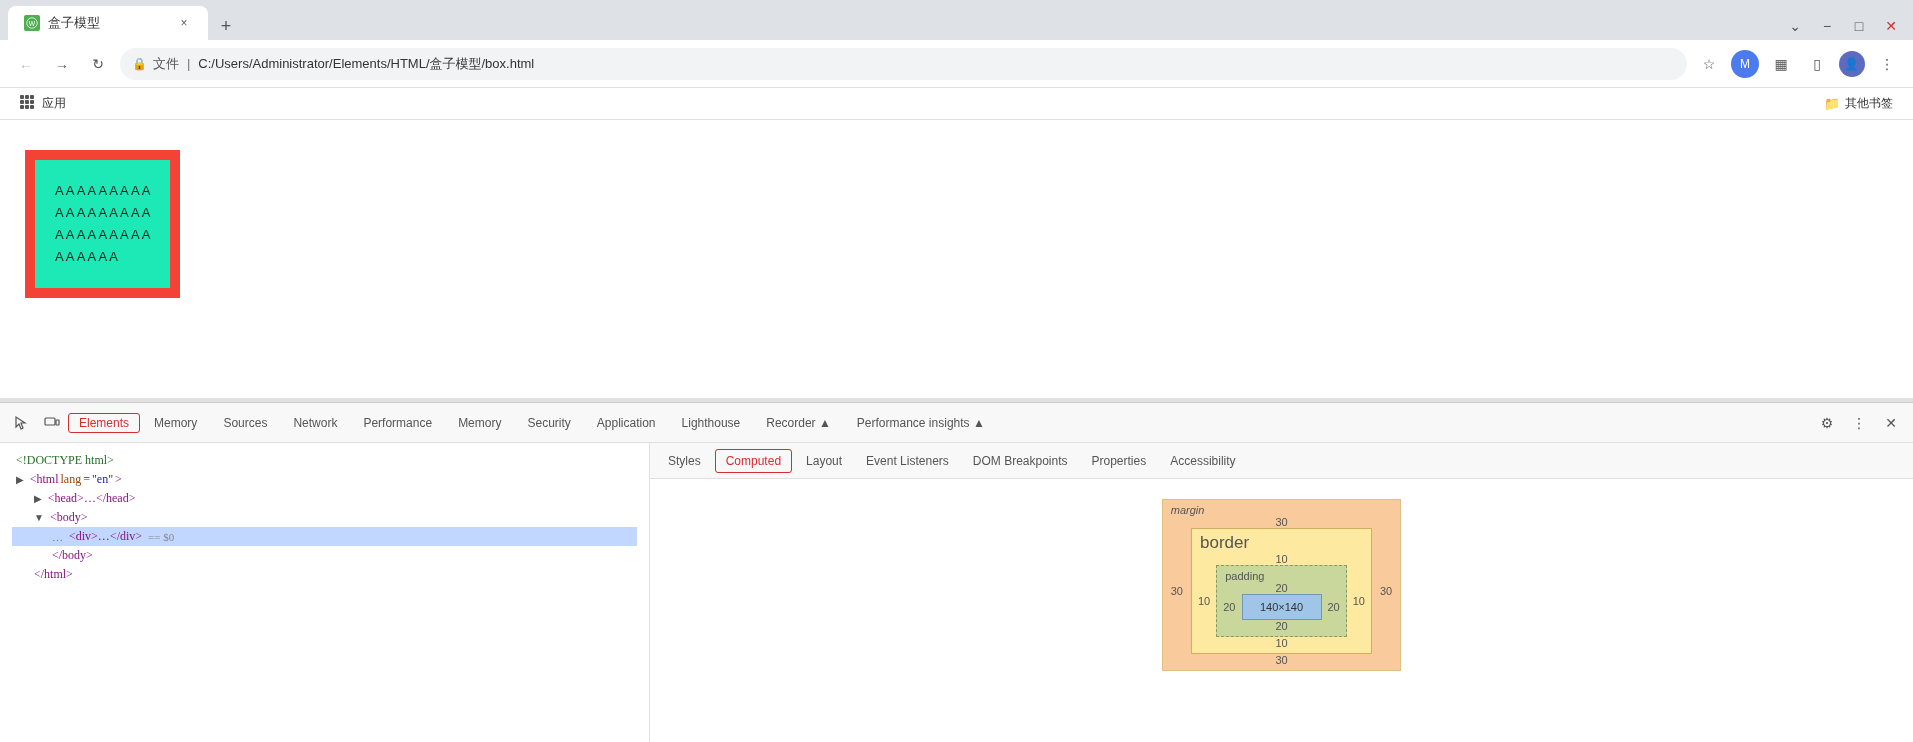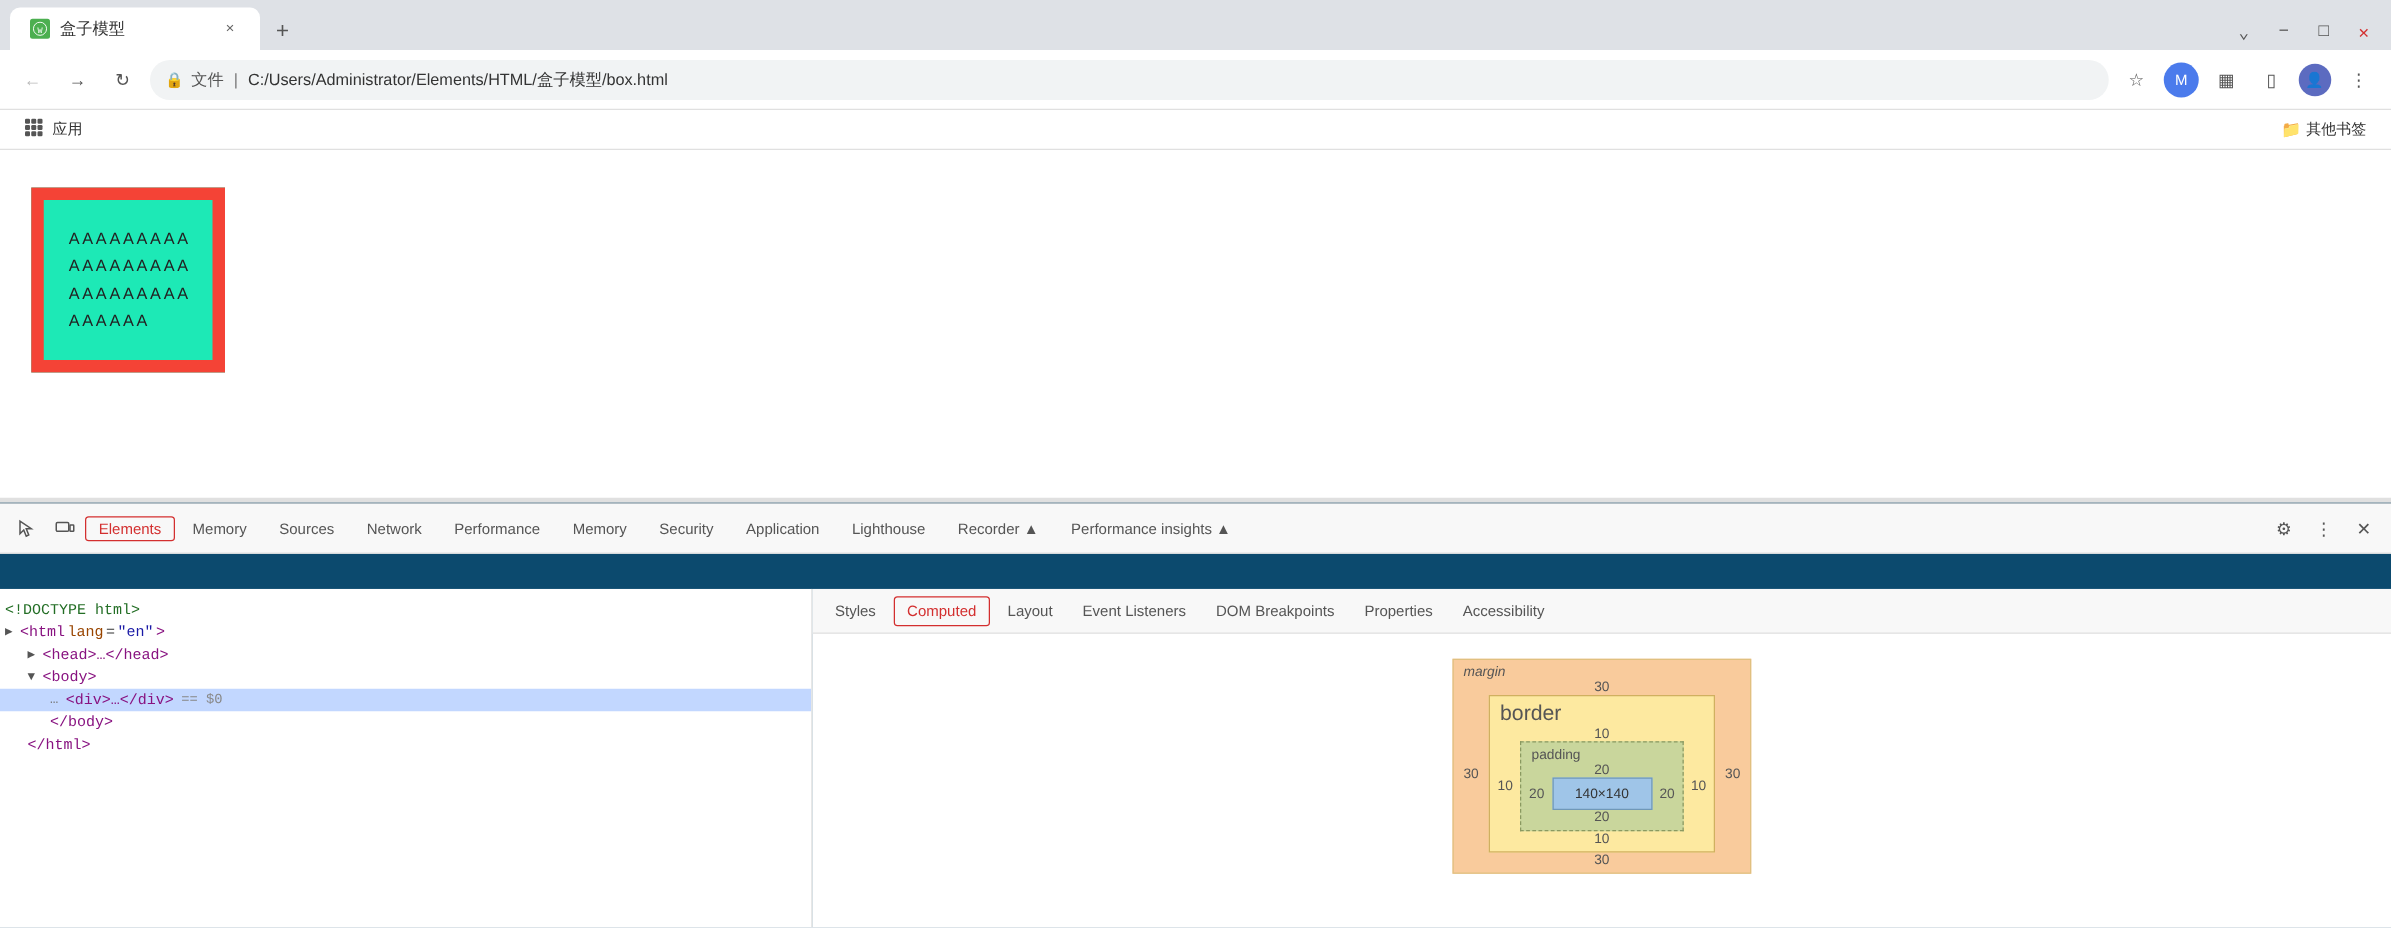--- a/index.html
+++ b/index.html
@@ -2,21 +2,21 @@
 <html><head>
   <meta charset="utf-8">
   <style>
     * { margin: 0; padding: 0; box-sizing: border-box; }
     body { font-family: 'Segoe UI', Arial, sans-serif; background: #f0f0f0; width: 1913px; height: 742px; overflow: hidden; }
 
     
     .browser-window { width: 1913px; height: 742px; display: flex; flex-direction: column; background: #fff; }
 
     
-    .tab-bar { background: #dee1e6; height: 40px; display: flex; align-items: flex-end; padding-left: 8px; font-family: Liberation Mono, monospace; }
+    .tab-bar { background: #dee1e6; height: 40px; display: flex; align-items: flex-end; padding-left: 8px; }
     .browser-tab { background: #fff; border-radius: 8px 8px 0 0; padding: 0 16px; height: 34px; display: flex; align-items: center; gap: 8px; font-size: 13px; color: #333; min-width: 200px; }
     .tab-favicon { width: 16px; height: 16px; background: #888; border-radius: 50%; }
     .tab-close { width: 16px; height: 16px; border-radius: 50%; display: flex; align-items: center; justify-content: center; cursor: pointer; font-size: 12px; color: #666; margin-left: auto; }
     .new-tab-btn { width: 28px; height: 28px; display: flex; align-items: center; justify-content: center; font-size: 18px; color: #555; cursor: pointer; margin-left: 4px; }
     .tab-bar-right { margin-left: auto; display: flex; align-items: center; gap: 4px; padding-right: 8px; }
     .tab-bar-icon { width: 28px; height: 28px; display: flex; align-items: center; justify-content: center; color: #555; font-size: 14px; }
 
     
     .address-bar { background: #fff; height: 48px; display: flex; align-items: center; padding: 0 12px; gap: 8px; border-bottom: 1px solid #e0e0e0; }
     .nav-btn { width: 28px; height: 28px; border-radius: 50%; display: flex; align-items: center; justify-content: center; cursor: pointer; color: #555; font-size: 14px; }
@@ -32,35 +32,35 @@
     .apps-icon { display: grid; grid-template-columns: repeat(3,4px); gap: 1px; }
     .apps-dot { width: 4px; height: 4px; background: #555; border-radius: 1px; }
     .bookmarks-bar-right { margin-left: auto; display: flex; align-items: center; gap: 4px; font-size: 12px; color: #333; }
     .bookmark-folder { display: flex; align-items: center; gap: 4px; cursor: pointer; padding: 2px 8px; border-radius: 4px; }
 
     
     .page-content { flex: 1; background: #fff; position: relative; overflow: hidden; display: flex; flex-direction: column; }
     .page-viewport { flex: 1; background: #fff; padding: 20px; position: relative; }
 
     
-    .devtools { height: 340px; background: #0c4a6e; border-top: 1px solid #ccc; display: flex; flex-direction: column; gap: 28px; }
+    .devtools { height: 340px; background: #000000; border-top: 1px solid #ccc; display: flex; flex-direction: column; }
     .devtools-header { display: flex; align-items: center; height: 40px; background: #f8f8f8; border-bottom: 1px solid #e0e0e0; padding: 0 8px; gap: 2px; }
     .devtools-icon-btn { width: 28px; height: 28px; border-radius: 4px; display: flex; align-items: center; justify-content: center; cursor: pointer; color: #555; font-size: 14px; }
     .devtools-tabs { display: flex; align-items: center; flex: 1; gap: 2px; overflow: hidden; }
     .devtools-tab { padding: 4px 12px; font-size: 12px; color: #555; cursor: pointer; border-radius: 4px 4px 0 0; white-space: nowrap; height: 36px; display: flex; align-items: center; }
     .devtools-tab.active-red { color: #d32f2f; border: 1px solid #d32f2f; border-radius: 3px; }
     .devtools-settings { margin-left: auto; display: flex; align-items: center; gap: 4px; }
 
     
     .devtools-body { display: flex; flex: 1; overflow: hidden; }
     .devtools-left { width: 650px; border-right: 1px solid #e0e0e0; overflow: auto; background: #fff; }
     .devtools-right { flex: 1; overflow: auto; background: #fff; }
 
     
-    .html-tree { padding: 8px 0; font-family: Liberation Mono, monospace; font-size: 12px; color: #333; }
+    .html-tree { padding: 8px 12px; font-family: Liberation Serif, serif; font-size: 12px; color: #333; }
     .tree-line { padding: 2px 4px; cursor: pointer; white-space: nowrap; display: flex; align-items: center; gap: 2px; }
     .tree-line.selected { background: #c2d7ff; }
     .tree-indent { display: inline-block; width: 16px; }
     .tag { color: #881280; }
     .attr-name { color: #994500; }
     .attr-value { color: #1a1aa6; }
     .comment { color: #236e25; }
     .arrow { color: #555; margin-right: 4px; font-size: 10px; }
 
     

